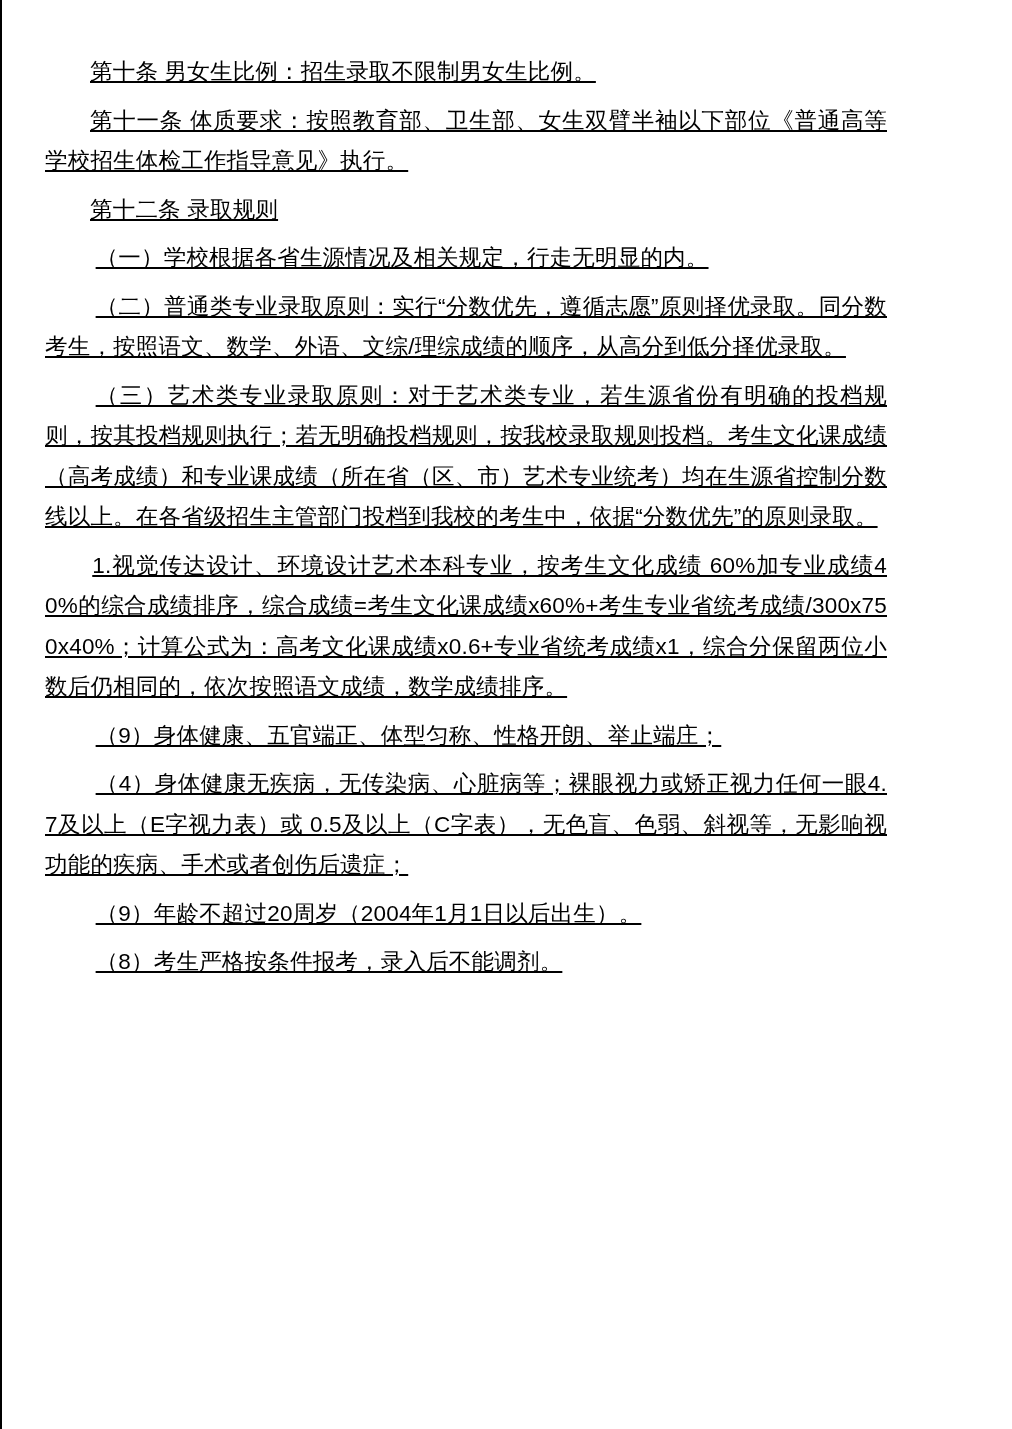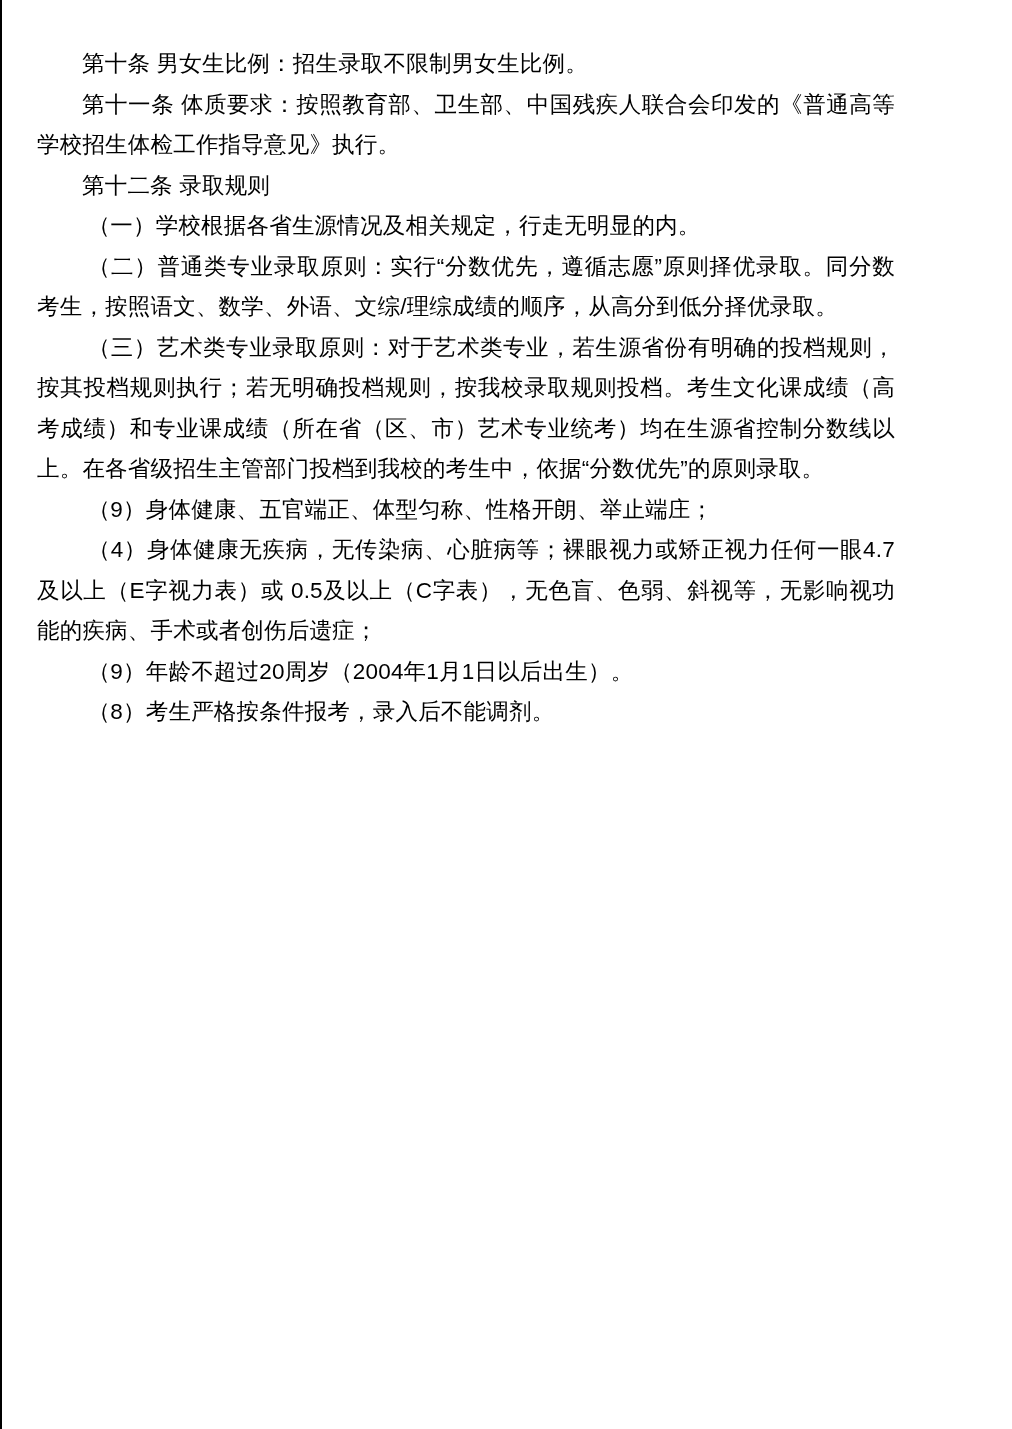--- a/index.html
+++ b/index.html
@@ -23,51 +23,53 @@
     width: 858px;
     font-family: "Liberation Sans", "DejaVu Sans", sans-serif;
     font-size: 22.5px;
     line-height: 40.5px;
     color: #000000;
     text-align: justify;
     text-justify: inter-ideograph;
     letter-spacing: 0.2px;
   }
   .para {
-    margin: 0;
+    margin: 8px;
     text-indent: 2em;
     text-align: justify;
     text-justify: inter-ideograph;
     word-break: break-all;
+    text-decoration: underline;
   }
   .para.tight {
     text-indent: 2.25em;
   }
   .para.num {
     text-indent: 2.1em;
   }
 </style>
 </head>
 <body>
 
 <div class="page">
   <div class="content">
 
     <p class="para">第十条 男女生比例：招生录取不限制男女生比例。</p>
 
-    <p class="para">第十一条 体质要求：按照教育部、卫生部、中国残疾人联合会印发的《普通高等学校招生体检工作指导意见》执行。</p>
+    <p class="para">第十一条 体质要求：按照教育部、卫生部、女生双臂半袖以下部位《普通高等学校招生体检工作指导意见》执行。</p>
 
     <p class="para">第十二条 录取规则</p>
 
     <p class="para tight">（一）学校根据各省生源情况及相关规定，行走无明显的内。</p>
 
     <p class="para tight">（二）普通类专业录取原则：实行“分数优先，遵循志愿”原则择优录取。同分数考生，按照语文、数学、外语、文综/理综成绩的顺序，从高分到低分择优录取。</p>
 
     <p class="para tight">（三）艺术类专业录取原则：对于艺术类专业，若生源省份有明确的投档规则，按其投档规则执行；若无明确投档规则，按我校录取规则投档。考生文化课成绩（高考成绩）和专业课成绩（所在省（区、市）艺术专业统考）均在生源省控制分数线以上。在各省级招生主管部门投档到我校的考生中，依据“分数优先”的原则录取。</p>
 
+    <p class="para num">1.视觉传达设计、环境设计艺术本科专业，按考生文化成绩 60%加专业成绩40%的综合成绩排序，综合成绩=考生文化课成绩x60%+考生专业省统考成绩/300x750x40%；计算公式为：高考文化课成绩x0.6+专业省统考成绩x1，综合分保留两位小数后仍相同的，依次按照语文成绩，数学成绩排序。</p>
 
 
     <p class="para tight">（9）身体健康、五官端正、体型匀称、性格开朗、举止端庄；</p>
 
 
 
     <p class="para tight">（4）身体健康无疾病，无传染病、心脏病等；裸眼视力或矫正视力任何一眼4.7及以上（E字视力表）或 0.5及以上（C字表），无色盲、色弱、斜视等，无影响视功能的疾病、手术或者创伤后遗症；</p>
 
     <p class="para tight">（9）年龄不超过20周岁（2004年1月1日以后出生）。</p>
 

